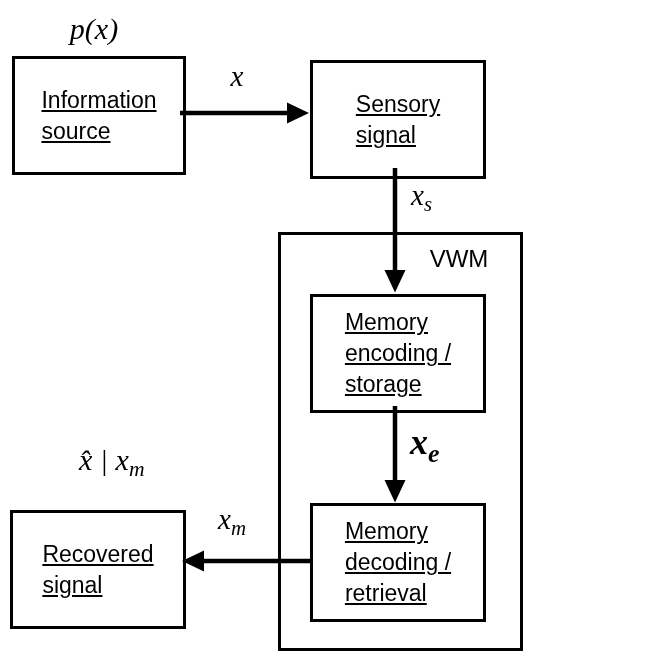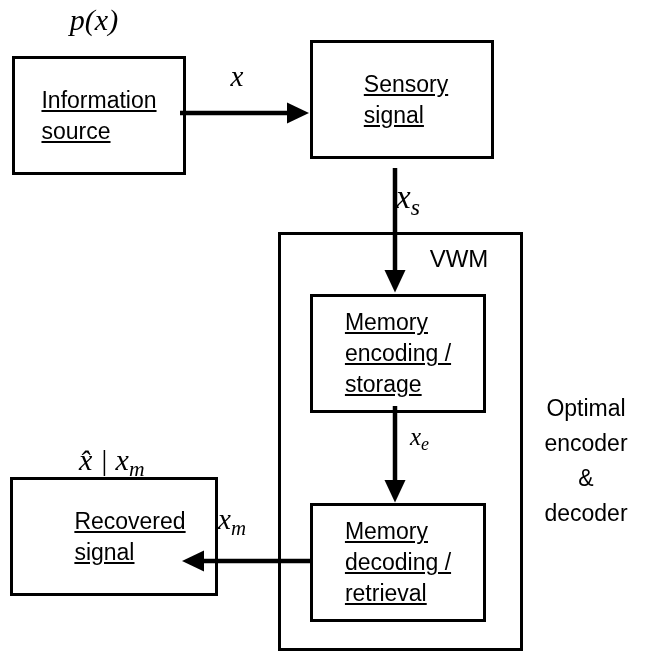--- a/index.html
+++ b/index.html
@@ -25,35 +25,35 @@
   }
   .mlabel .sub{font-size:0.72em;vertical-align:-0.3em;}
   .slabel{
     position:absolute;z-index:4;
     font-family:"Liberation Sans",sans-serif;font-style:normal;
     white-space:pre-line;
     text-align:center;
   }
   .ctr{transform:translateX(-50%);}
   #label-px,#label-pxsx{top:5px;}
-  #label-px{left:94px;}
+  #label-px{left:94px;margin-top:9px;}
   #label-pxsx{left:399px;}
   #label-x{left:237px;top:62px;font-size:29px;}
-  #label-xs{left:396px;top:181px;font-size:33px;font-style:italic;}
+  #label-xs{left:411px;top:181px;font-size:29px;font-style:italic;}
   #label-vwm{left:459px;top:247px;font-size:24px;line-height:24px;}
-  #label-xe{left:410px;top:424px;font-size:25px;}
+  #label-xe{left:410px;top:424px;font-size:36px;font-weight:bold;}
   #label-optimal{left:586px;top:391px;font-size:23px;line-height:35px;text-align:center;}
   #label-xhat{left:42px;top:445px;margin-left:37px;}
   #label-xm{left:218px;top:505px;font-size:29px;}
   #info-box{left:12px;top:56px;width:168px;height:113px;}
-  #sensory-box{left:310px;top:40px;width:170px;height:113px;padding-left:8px;}
+  #sensory-box{left:310px;top:60px;width:170px;height:113px;}
   #vwm-box{left:278px;top:232px;width:239px;height:413px;}
   #encoding-box{left:310px;top:294px;width:170px;height:113px;}
   #decoding-box{left:310px;top:503px;width:170px;height:113px;}
-  #recovered-box{left:10px;top:477px;width:170px;height:113px;padding-left:32px;}
+  #recovered-box{left:10px;top:510px;width:170px;height:113px;}
 </style>
 </head>
 <body>
 
 <div class="canvas">
 
   <svg class="arrows" width="654" height="659" viewBox="0 0 654 659">
     <g>
       <line x1="180" y1="113" x2="291" y2="113" stroke="#000" stroke-width="4.5"></line>
       <polygon points="287,102.5 309,113 287,123.5" fill="#000"></polygon>
@@ -109,23 +109,20 @@
   <div class="mlabel" id="label-xs">
     <span>x</span><span class="sub">s</span>
   </div>
 
   <div class="slabel ctr" id="label-vwm">VWM</div>
 
   <div class="mlabel" id="label-xe">
     <span>x</span><span class="sub">e</span>
   </div>
 
-  <div class="slabel ctr" id="label-optimal">Optimal
-encoder &amp;
-decoder</div>
 
   <div class="mlabel" id="label-xhat">
     <span>x̂ | x</span><span class="sub">m</span>
   </div>
 
   <div class="mlabel" id="label-xm">
     <span>x</span><span class="sub">m</span>
   </div>
 
 </div>

